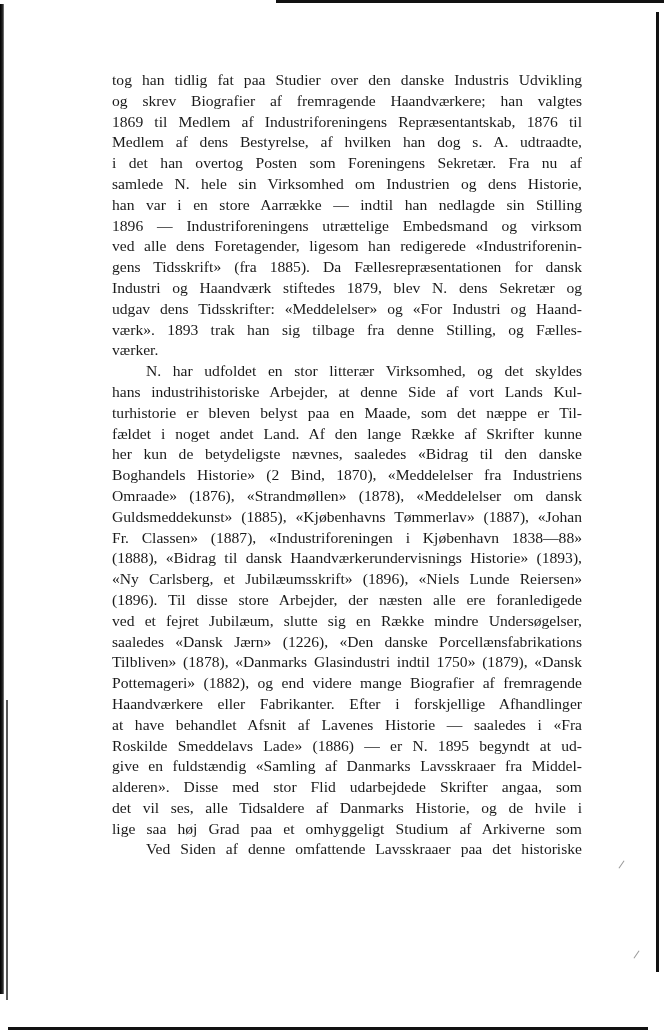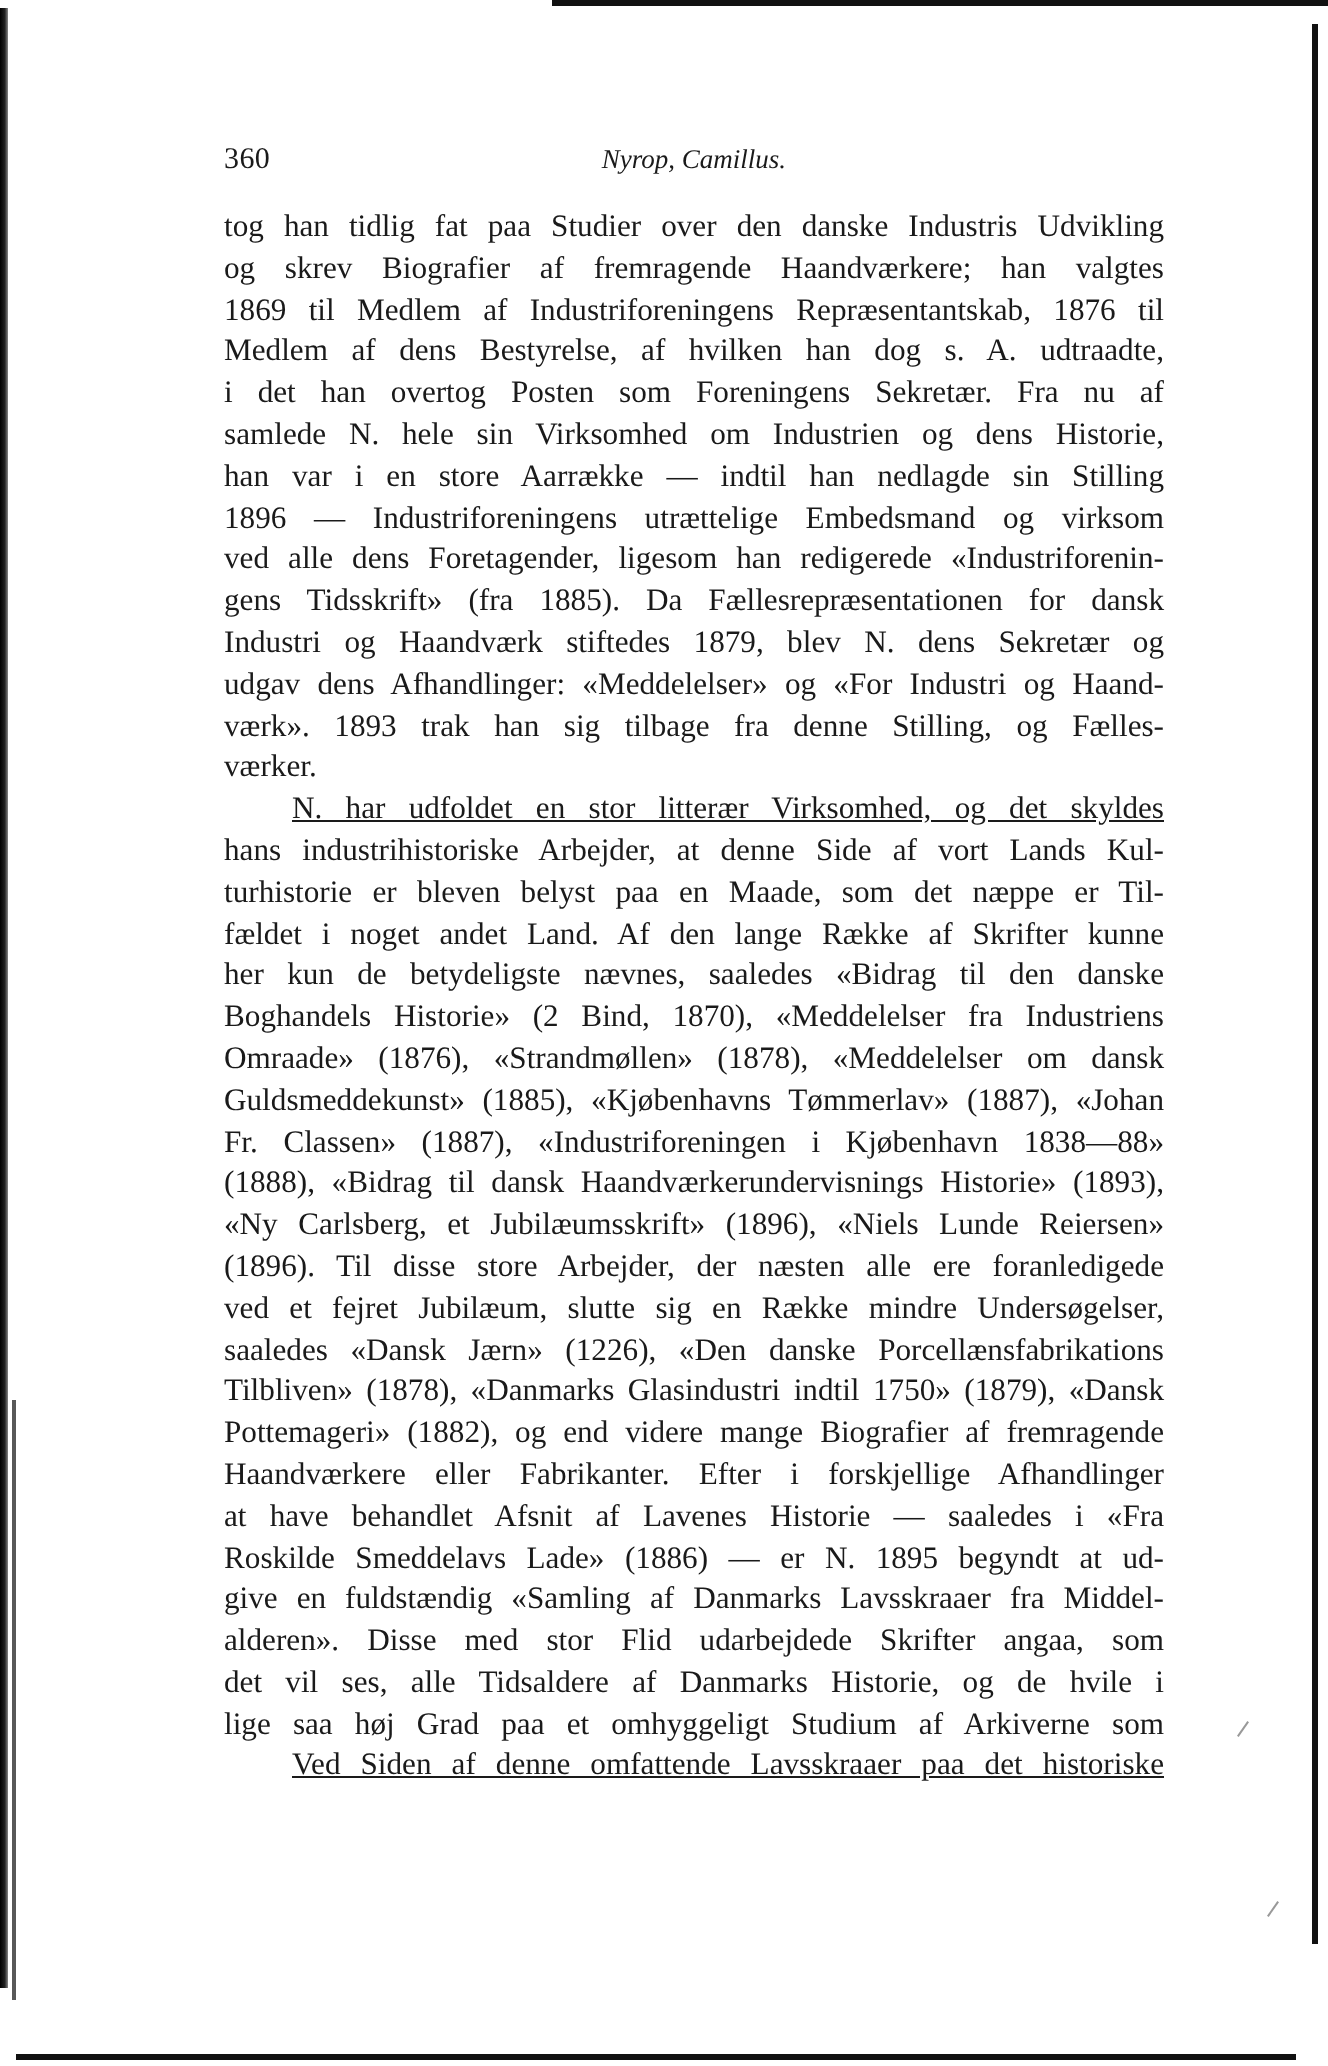--- a/index.html
+++ b/index.html
@@ -101,52 +101,47 @@
       text-align-last: justify;
       white-space: nowrap;
       overflow: visible;
       word-spacing: 0px;
     }
     .line.last {
       text-align-last: left;
     }
     .line.indent {
       padding-left: 34px;
-      text-decoration: underline;
     }
   </style>
 </head>
 <body>
 
 <div class="scan-edge-left"></div>
 <div class="scan-edge-left-lower"></div>
 <div class="scan-edge-top"></div>
 <div class="scan-edge-right"></div>
 <div class="scan-edge-bottom"></div>
 <div class="speck" style="left:621px; top:860px;"></div>
 <div class="speck" style="left:636px; top:950px;"></div>
 
 <div class="page">
-  <div class="header">
-    <span class="page-number">360</span>
-    <span class="running-head">Nyrop, Camillus.</span>
-  </div>
   <div class="body-text" id="body-text">
       <span class="line">tog han tidlig fat paa Studier over den danske Industris Udvikling</span>
       <span class="line">og skrev Biografier af fremragende Haandværkere; han valgtes</span>
       <span class="line">1869 til Medlem af Industriforeningens Repræsentantskab, 1876 til</span>
       <span class="line">Medlem af dens Bestyrelse, af hvilken han dog s. A. udtraadte,</span>
       <span class="line">i det han overtog Posten som Foreningens Sekretær.  Fra nu af</span>
       <span class="line">samlede N. hele sin Virksomhed om Industrien og dens Historie,</span>
       <span class="line">han var i en store Aarrække — indtil han nedlagde sin Stilling</span>
       <span class="line">1896 — Industriforeningens utrættelige Embedsmand og virksom</span>
       <span class="line">ved alle dens Foretagender, ligesom han redigerede «Industriforenin-</span>
       <span class="line">gens Tidsskrift» (fra 1885).  Da Fællesrepræsentationen for dansk</span>
       <span class="line">Industri og Haandværk stiftedes 1879, blev N. dens Sekretær og</span>
-      <span class="line">udgav dens Afhandlinger: «Meddelelser» og «For Industri og Haand-</span>
+      <span class="line">udgav dens Tidsskrifter: «Meddelelser» og «For Industri og Haand-</span>
       <span class="line">værk».  1893 trak han sig tilbage fra denne Stilling, og Fælles-</span>
       <span class="line last">værker.</span>
       <span class="line indent">N. har udfoldet en stor litterær Virksomhed, og det skyldes</span>
       <span class="line">hans industrihistoriske Arbejder, at denne Side af vort Lands Kul-</span>
       <span class="line">turhistorie er bleven belyst paa en Maade, som det næppe er Til-</span>
       <span class="line">fældet i noget andet Land.  Af den lange Række af Skrifter kunne</span>
       <span class="line">her kun de betydeligste nævnes, saaledes «Bidrag til den danske</span>
       <span class="line">Boghandels Historie» (2 Bind, 1870), «Meddelelser fra Industriens</span>
       <span class="line">Omraade» (1876), «Strandmøllen» (1878), «Meddelelser om dansk</span>
       <span class="line">Guldsmeddekunst» (1885), «Kjøbenhavns Tømmerlav» (1887), «Johan</span>

